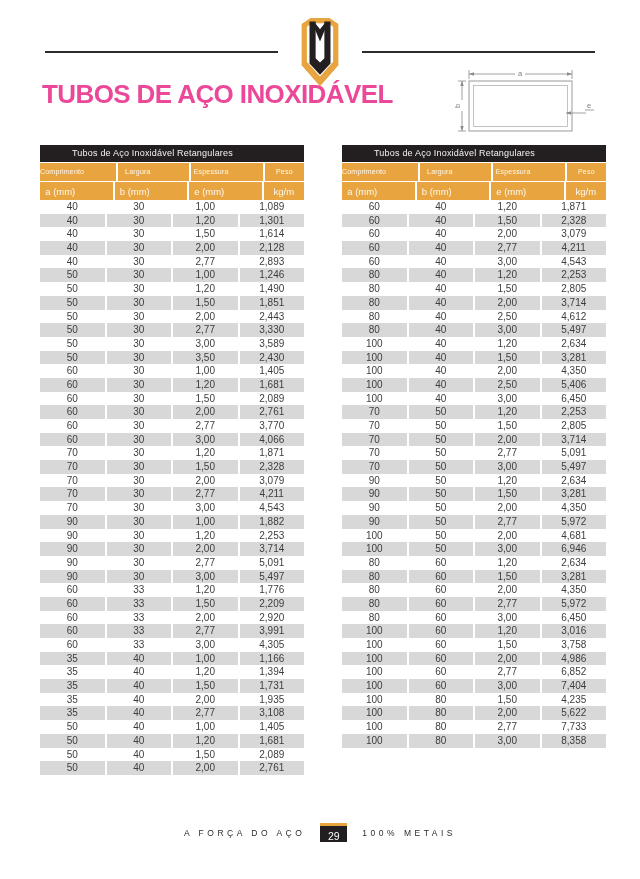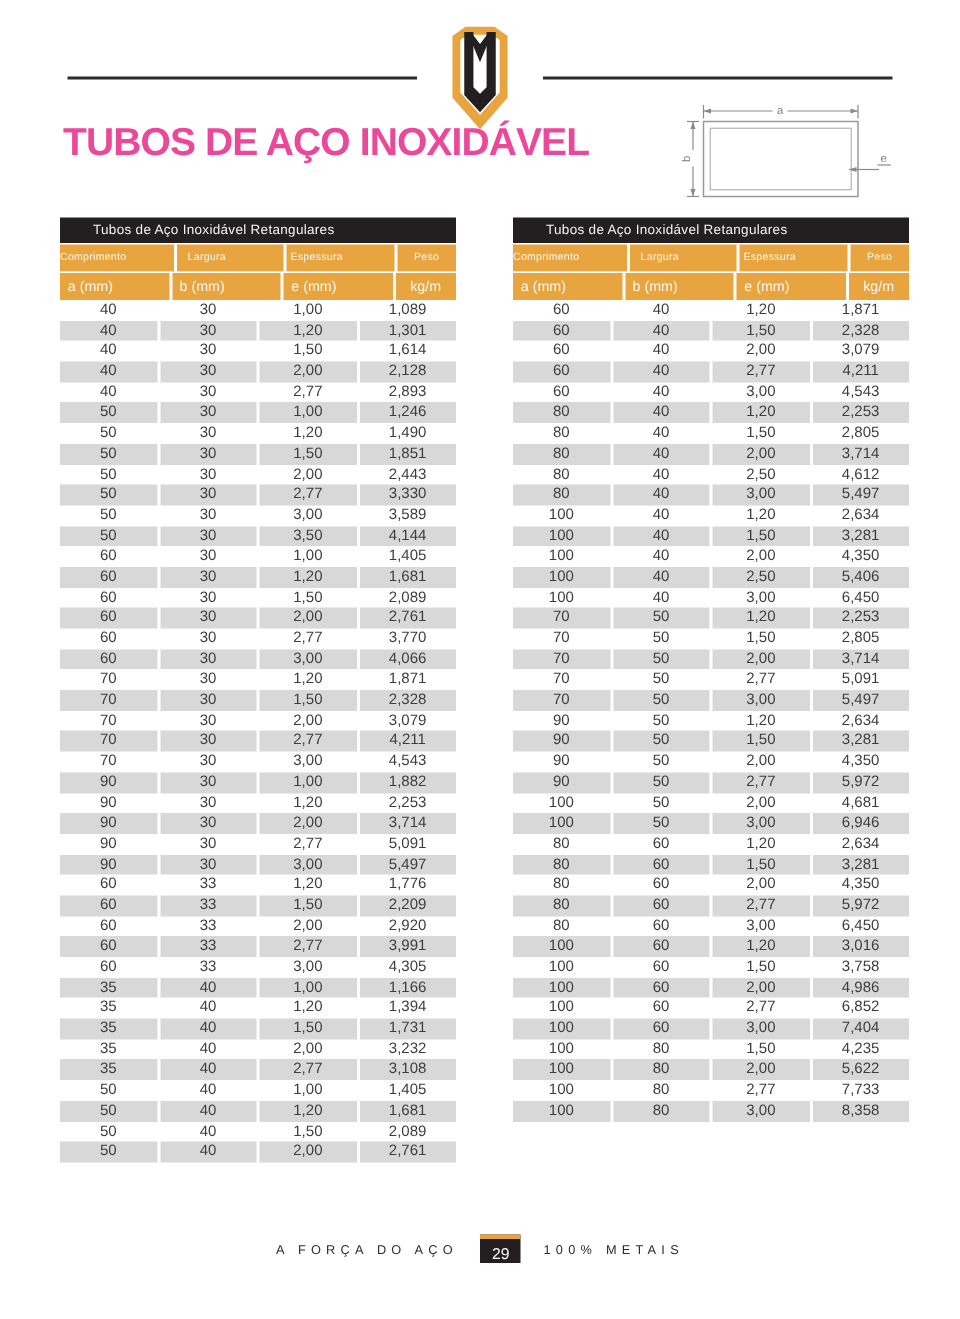--- a/index.html
+++ b/index.html
@@ -20,21 +20,21 @@
     color:#ec4899; }
 
   
   .diagram { position:absolute; top:66px; left:452px; width:188px; height:74px; }
   .diagram text { font-family:"Liberation Sans", sans-serif; font-size:7.5px; fill:#7d7d7d; }
 
   
   .tables { position:absolute; top:145px; left:40px; display:flex; gap:38px; }
   .spec-table { width:264px; }
   .table-title { background:#231f20; color:#f4f2f2; font-size:9px;
-    height:17px; line-height:17px; padding-left:22px; letter-spacing:0.2px; }
+    height:17px; line-height:17px; padding-left:32px; letter-spacing:0.2px; }
   .gold-row { display:flex; background:#e8a43e; border-top:1px solid #fff;gap:32px; }
   .gold-row .cell { flex:1; text-align:center; color:#fdf8f1; }
   .gold-row .cell + .cell { border-left:2px solid #fff; }
   .hdr .cell  { font-size:7px; height:18px; line-height:18px; letter-spacing:0.2px; }
   .unit .cell { font-size:9.5px; height:18px; line-height:19px; }
   .tbody .row { display:flex; height:13.7px; }
   .tbody .row:nth-child(even) { background:#d8d8d8; }
   .tbody .cell { flex:1; text-align:center; font-size:10px; line-height:13.7px;
     color:#3e3c3c; }
   .tbody .cell + .cell { border-left:2px solid #fff; }
@@ -173,21 +173,21 @@
           <div class="row">
             <span class="cell">50</span>
             <span class="cell">30</span>
             <span class="cell">3,00</span>
             <span class="cell">3,589</span>
           </div>
           <div class="row">
             <span class="cell">50</span>
             <span class="cell">30</span>
             <span class="cell">3,50</span>
-            <span class="cell">4,144</span>
+            <span class="cell">2,430</span>
           </div>
           <div class="row">
             <span class="cell">60</span>
             <span class="cell">30</span>
             <span class="cell">1,00</span>
             <span class="cell">1,405</span>
           </div>
           <div class="row">
             <span class="cell">60</span>
             <span class="cell">30</span>
@@ -323,21 +323,21 @@
           <div class="row">
             <span class="cell">35</span>
             <span class="cell">40</span>
             <span class="cell">1,50</span>
             <span class="cell">1,731</span>
           </div>
           <div class="row">
             <span class="cell">35</span>
             <span class="cell">40</span>
             <span class="cell">2,00</span>
-            <span class="cell">3,232</span>
+            <span class="cell">1,935</span>
           </div>
           <div class="row">
             <span class="cell">35</span>
             <span class="cell">40</span>
             <span class="cell">2,77</span>
             <span class="cell">3,108</span>
           </div>
           <div class="row">
             <span class="cell">50</span>
             <span class="cell">40</span>

